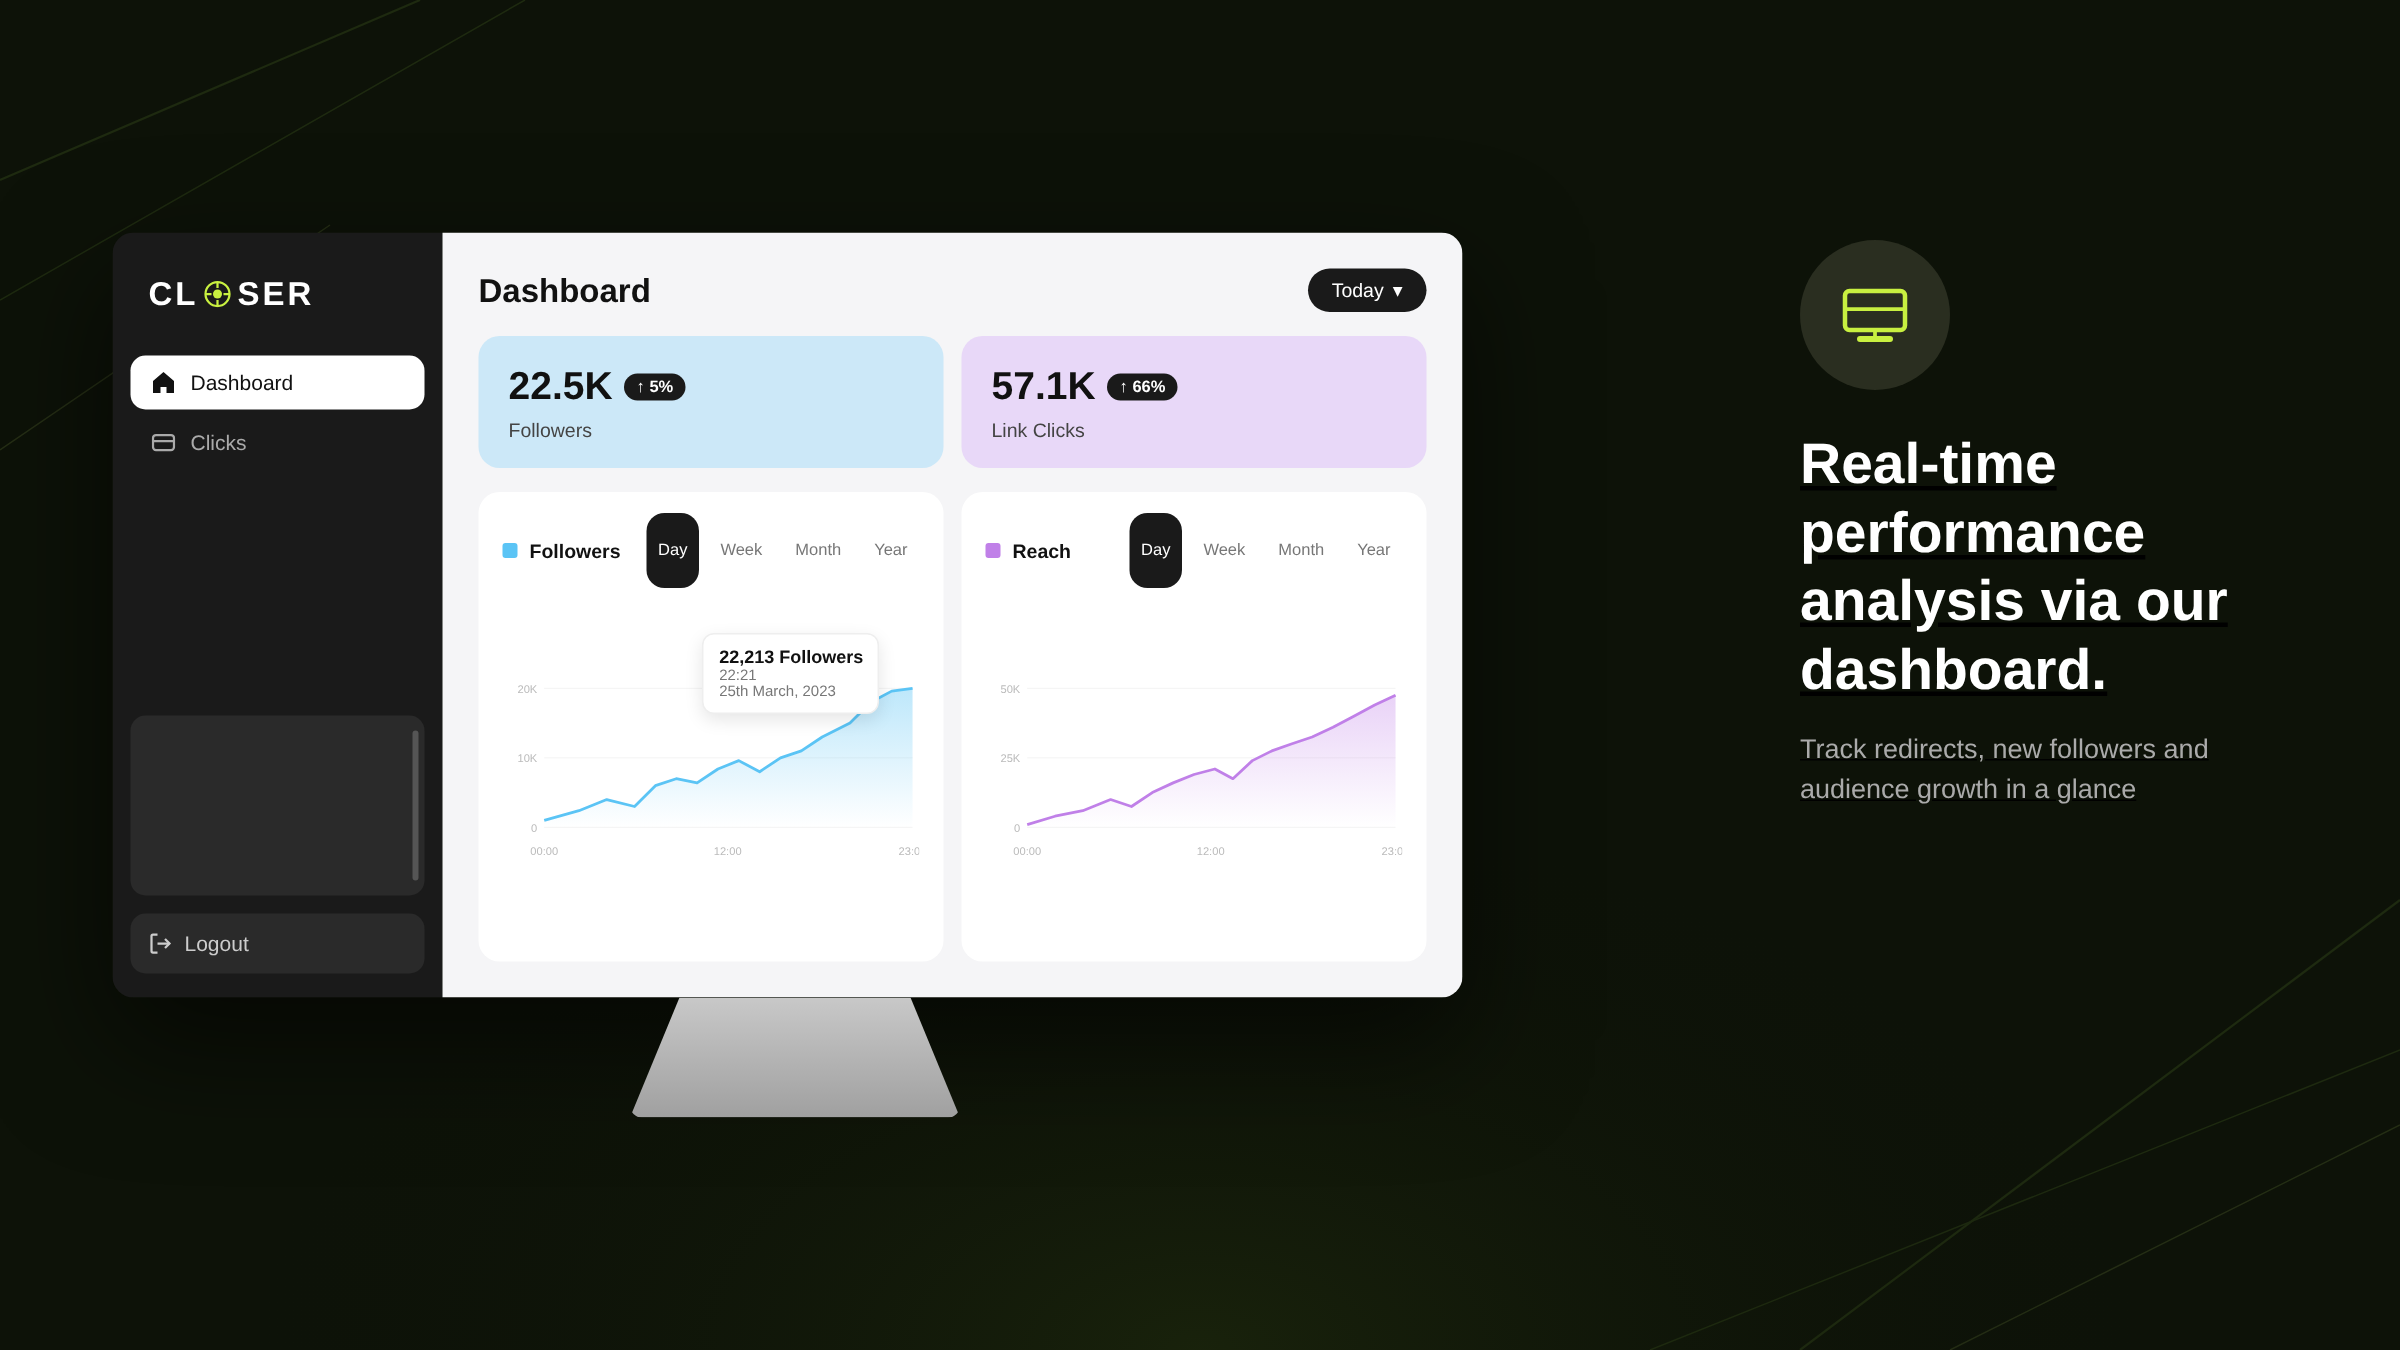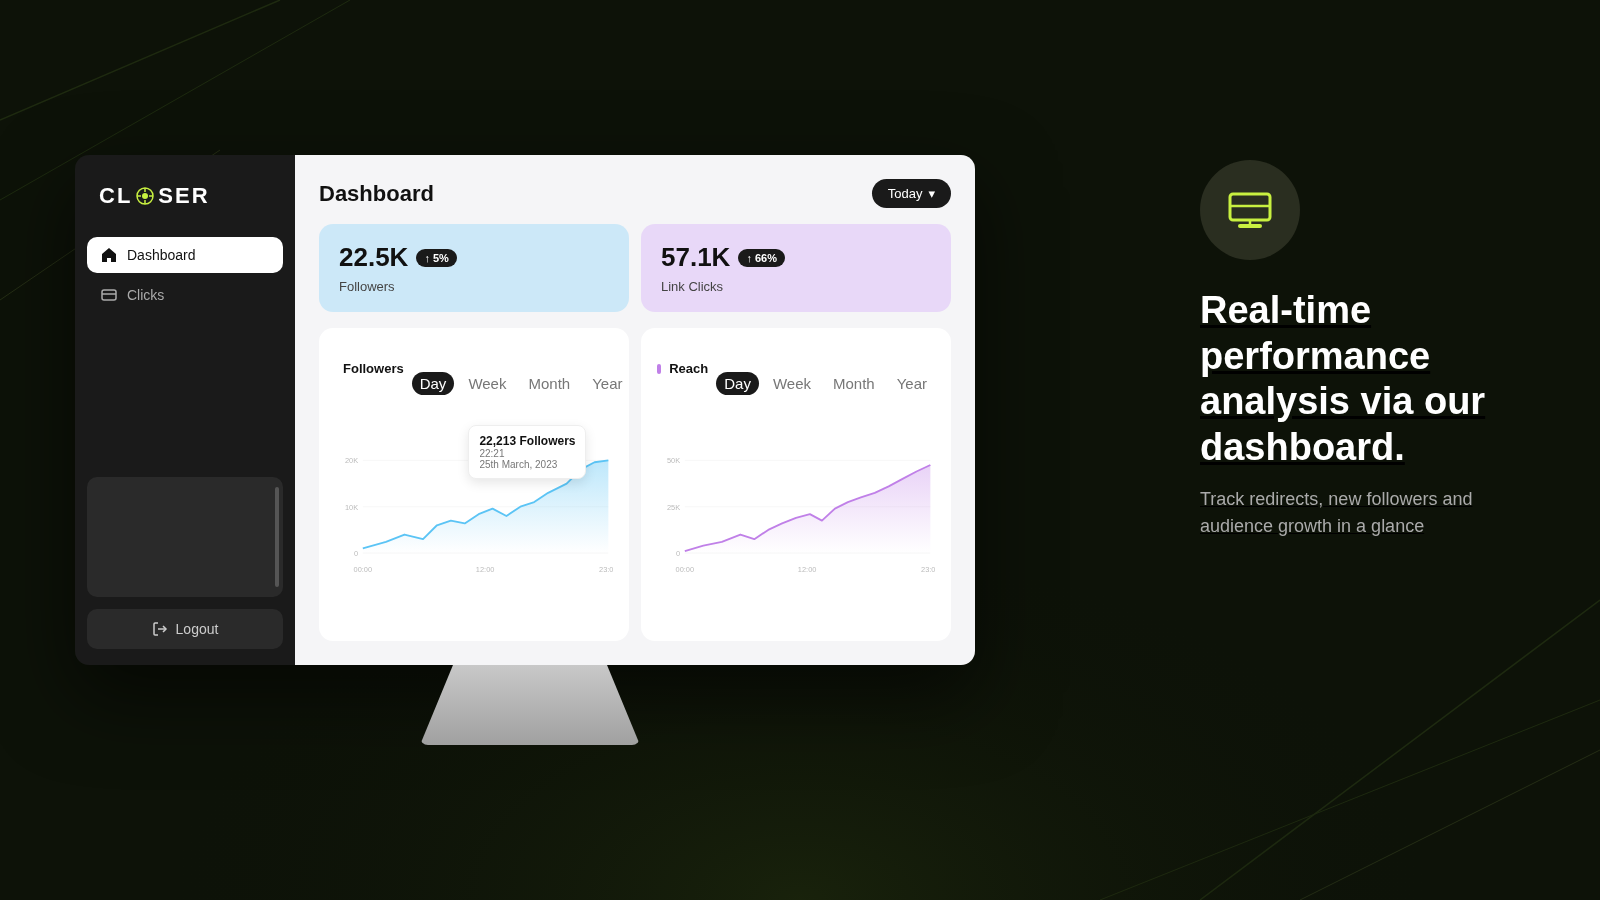--- a/index.html
+++ b/index.html
@@ -138,21 +138,20 @@
       background: #555;
       border-radius: 2px;
     }
 
     .sidebar-logout {
       margin: 0 12px 16px;
       background: #2a2a2a;
       border-radius: 10px;
       display: flex;
       align-items: center;
-      justify-content: center;
       gap: 8px;
       padding: 12px;
       color: #ccc;
       font-size: 14px;
       font-weight: 500;
       cursor: pointer;
     }
 
     
     .main-content {
@@ -279,27 +278,26 @@
       color: #111;
     }
 
     .chart-tabs {
       display: flex;
       gap: 6px;
       margin-left: auto;
     }
 
     .chart-tab {
-      font-size: 15px;
-      padding: 3px 8px;
+      font-size: 11px;
+      padding: 19px 8px;
       border-radius: 12px;
       color: #777;
       font-weight: 500;
       cursor: pointer;
-      margin-top: 30px;
     }
 
     .chart-tab.active {
       background: #1a1a1a;
       color: #fff;
     }
 
     .chart-body {
       flex: 1;
       position: relative;

